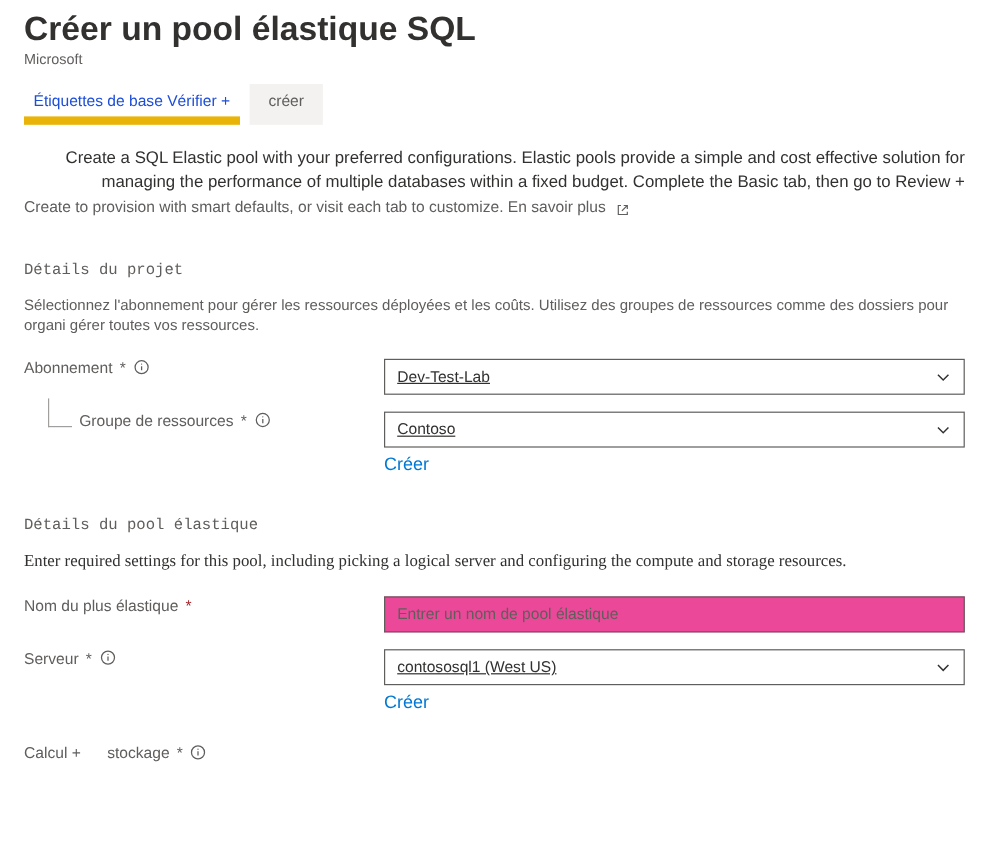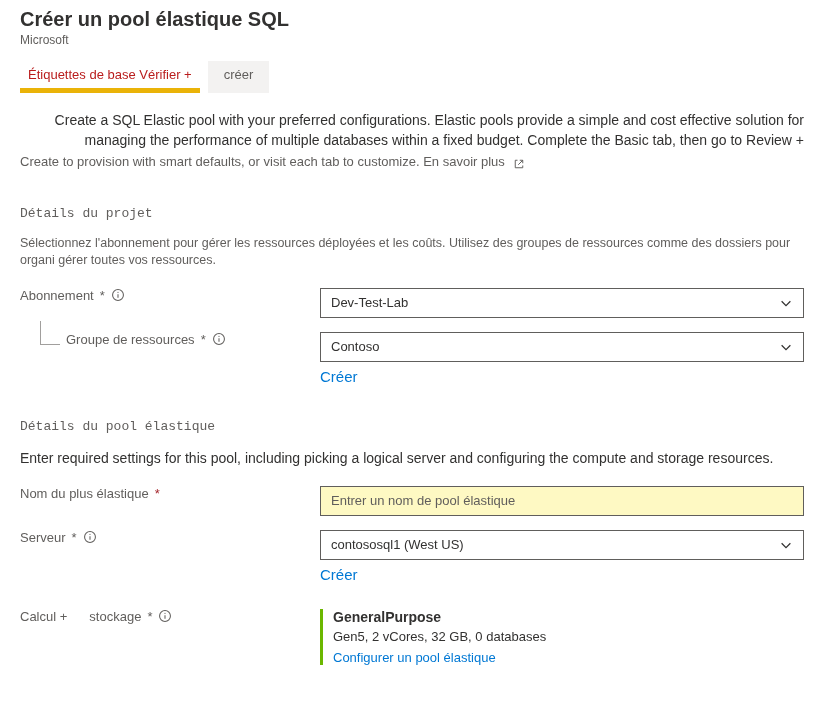--- a/index.html
+++ b/index.html
@@ -4,49 +4,49 @@
   <style>
     * { box-sizing: border-box; margin: 0; padding: 0; }
     body {
       font-family: "Segoe UI", Arial, sans-serif;
       font-size: 13px;
       color: #323130;
       background: #fff;
       padding: 8px 20px 20px 20px;
       width: 824px;
     }
-    .header-title { font-size: 20px; font-weight: 600; color: #323130; margin-bottom: 2px; }
+    .header-title { font-size: 28px; font-weight: 600; color: #323130; margin-bottom: 2px; }
     .header-sub { font-size: 12px; color: #605e5c; margin-bottom: 14px; }
     .tabs { display: flex; gap: 0; margin-bottom: 18px; font-size: 13px; }
     .tab { padding: 6px 8px; color: #323130; cursor: pointer; }
-    .tab.active { border-bottom: 5px solid #eab308; color: #b91c1c; }
+    .tab.active { border-bottom: 7px solid #eab308; color: #1d4ed8; }
     .tab.alt { background: #f3f2f1; padding: 6px 16px; margin-left: 8px; color: #605e5c; }
     .intro { font-size: 14px; color: #323130; line-height: 1.4; margin-bottom: 2px; text-align: right; }
     .intro2 { font-size: 13px; color: #605e5c; line-height: 1.5; }
     .learn-more { color: #605e5c; display: inline-flex; align-items: center; gap: 8px; }
     .ext-icon { width: 12px; height: 12px; display: inline-block; }
     .section-title { font-size: 13px; color: #605e5c; margin-top: 34px; margin-bottom: 14px; font-family: Liberation Mono, monospace; }
     .section-help { font-size: 12.5px; color: #605e5c; line-height: 1.4; margin-bottom: 18px; }
-    .section-desc { font-size: 14px; color: #323130; line-height: 1.45; margin-bottom: 18px; }
+    .section-desc { font-size: 14px; color: #323130; line-height: 1.45; margin-bottom: 18px; font-family: Liberation Serif, serif; }
     .form-row { display: flex; align-items: flex-start; margin-bottom: 14px; }
     .form-label-col { width: 300px; display: flex; align-items: center; gap: 6px; font-size: 13px; color: #605e5c; text-align: center; }
     .form-label-col.indented { padding-left: 46px; }
     .required { color: #605e5c; }
     .redstar { color: #a4262c; }
     .info-icon { width: 14px; height: 14px; display: inline-flex; }
-    .form-field-col { flex: 1; max-width: 492px; }
+    .form-field-col { flex: 1; max-width: 492px; text-decoration: underline; }
     .select-box {
       width: 100%; border: 1px solid #605e5c; height: 30px;
       display: flex; align-items: center; justify-content: space-between;
       padding: 0 10px; font-size: 13px; color: #323130; background: #fff;
       cursor: pointer;
     }
     .input-box {
       width: 100%; border: 1px solid #605e5c; height: 30px;
-      padding: 0 10px; font-size: 13px; color: #323130; background: #fef9c3;
+      padding: 0 10px; font-size: 13px; color: #323130; background: #ec4899;
       font-family: inherit;
     }
     .input-box::placeholder { color: #605e5c; }
     .chevron { width: 14px; height: 14px; }
     .create-link { color: #0078d4; font-size: 15px; margin-top: 6px; display: inline-block; cursor: pointer; }
     .indent-line {
       border-left: 1px solid #a19f9d; border-bottom: 1px solid #a19f9d;
       width: 20px; height: 24px; position: absolute; margin-left: -26px; margin-top: -12px;
     }
     .indent-wrap { position: relative; }
@@ -182,23 +182,13 @@
     <span style="margin-left:16px;">stockage</span>
     <span class="required">*</span>
     <span class="info-icon">
       <svg viewBox="0 0 16 16" width="14" height="14" fill="none" stroke="#605e5c" stroke-width="1.2">
         <circle cx="8" cy="8" r="6.2"></circle>
           <line x1="8" y1="7" x2="8" y2="11"></line>
           <circle cx="8" cy="5" r="0.6" fill="#605e5c" stroke="none"></circle>
       </svg>
     </span>
   </div>
-  <div class="form-field-col">
-    <div class="compute-block">
-      <div class="compute-bar"></div>
-      <div class="compute-content">
-        <div class="compute-title">GeneralPurpose</div>
-        <div class="compute-detail">Gen5, 2 vCores, 32 GB, 0 databases</div>
-        <div class="compute-link">Configurer un pool élastique</div>
-      </div>
-    </div>
-  </div>
 </div>
 
 </body></html>

